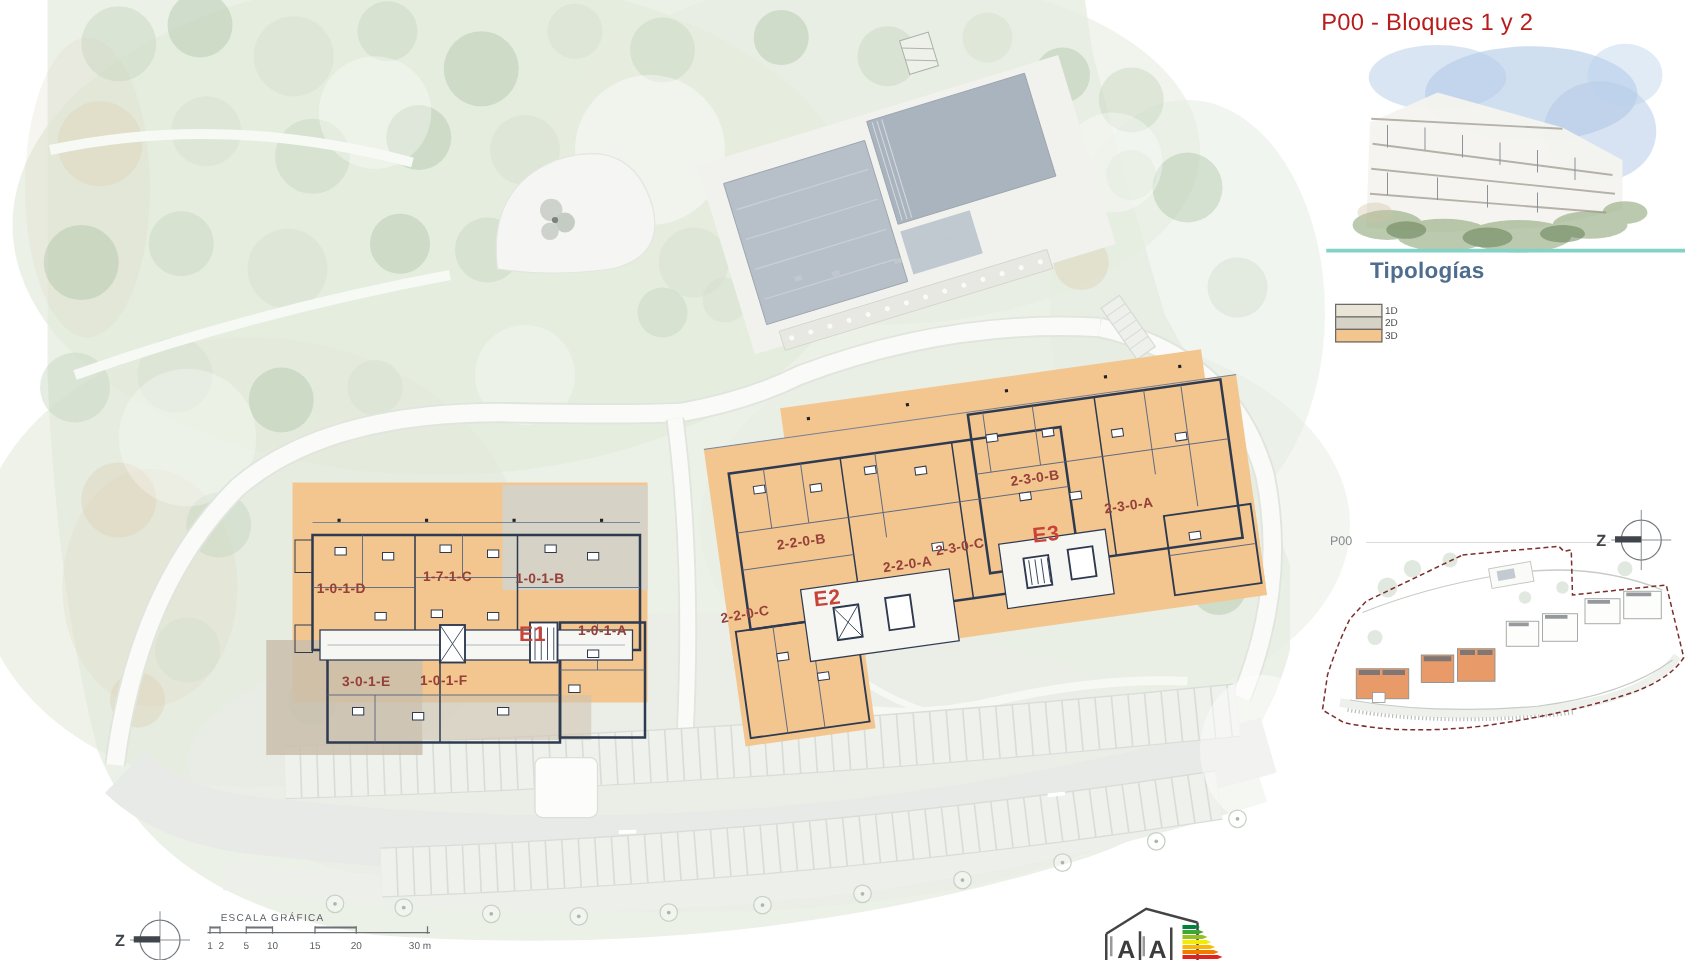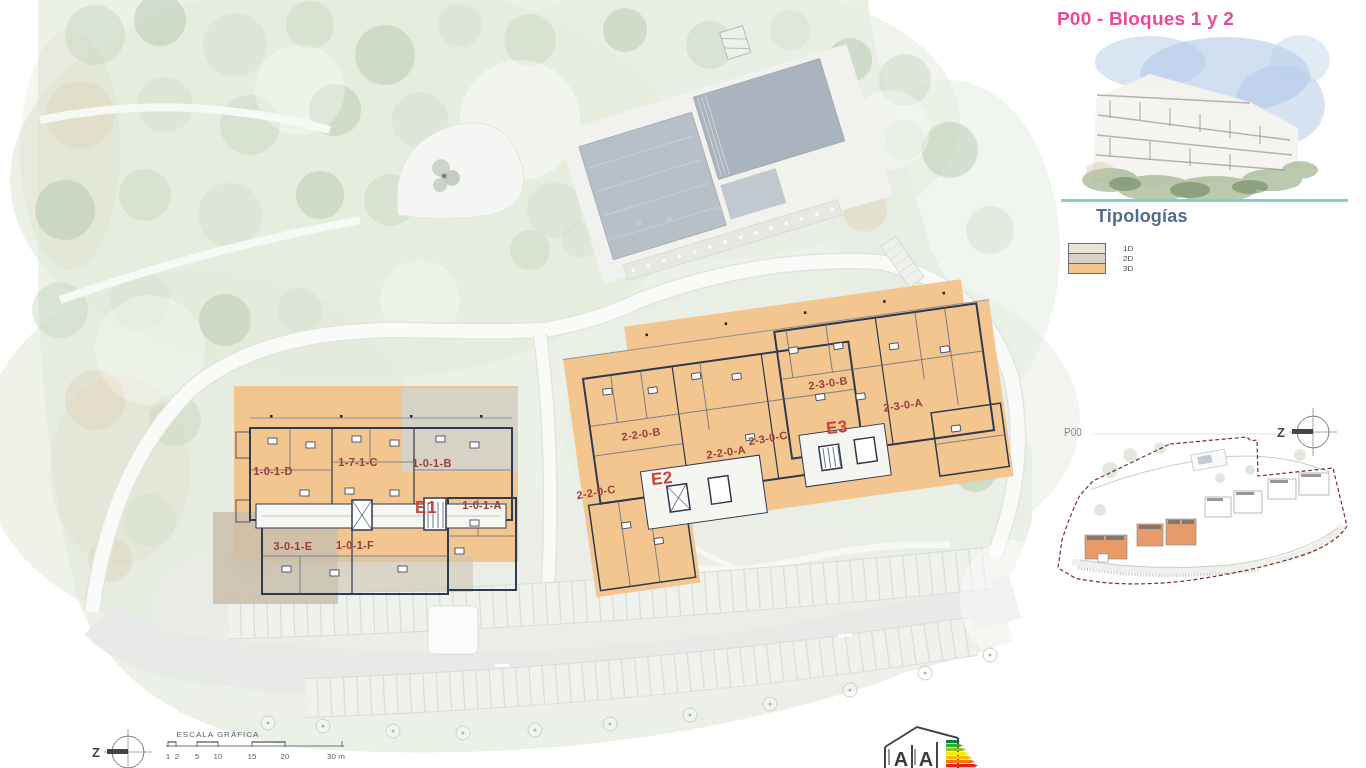--- a/index.html
+++ b/index.html
@@ -8,27 +8,27 @@
   #siteSvg{position:absolute;left:0;top:0;}
   
   .unit-lbl{position:absolute;font-weight:bold;font-size:11px;color:#96403a;letter-spacing:.3px;
             white-space:nowrap;transform:translate(-50%,-50%) rotate(var(--r,0deg));}
   .bldg-lbl{position:absolute;font-weight:bold;font-size:17px;color:#c8443a;letter-spacing:.5px;
             white-space:nowrap;transform:translate(-50%,-50%) rotate(var(--r,0deg));}
   .watermark{position:absolute;left:655px;top:381px;transform:translate(-50%,-50%);
              font-weight:bold;font-size:20px;letter-spacing:1px;color:rgba(255,255,255,.62);
              white-space:nowrap;}
   
-  .panel-title{position:absolute;left:1057px;top:8px;font-weight:bold;font-size:19px;
-               color:#ec4899;letter-spacing:.2px;white-space:nowrap;}
+  .panel-title{position:absolute;left:1057px;top:8px;font-weight:normal;font-size:19px;
+               color:#b91c1c;letter-spacing:.2px;white-space:nowrap;}
   .panel-divider{position:absolute;left:1061px;top:199px;width:287px;height:3px;background:#82d2c8;}
   .panel-heading{position:absolute;left:1060px;top:206px;font-weight:bold;font-size:18px;
                  color:#4f6e8e;letter-spacing:.2px;margin-left:36px;}
   .legend{position:absolute;left:1068px;top:244px;}
-  .legend-row{display:flex;align-items:flex-end;height:11px;margin-top:-1px;gap:15px;}
+  .legend-row{display:flex;align-items:flex-end;height:11px;margin-top:-1px;}
   .legend-swatch{width:38px;height:11px;border:1px solid #6b6b6b;box-sizing:border-box;}
   .legend-code{margin-left:2px;font-size:8px;line-height:11px;color:#4a4a4a;}
 </style>
 </head>
 <body>
 
 <div id="page">
 
 <svg id="siteSvg" width="1366" height="768" viewBox="0 0 1366 768">
 

